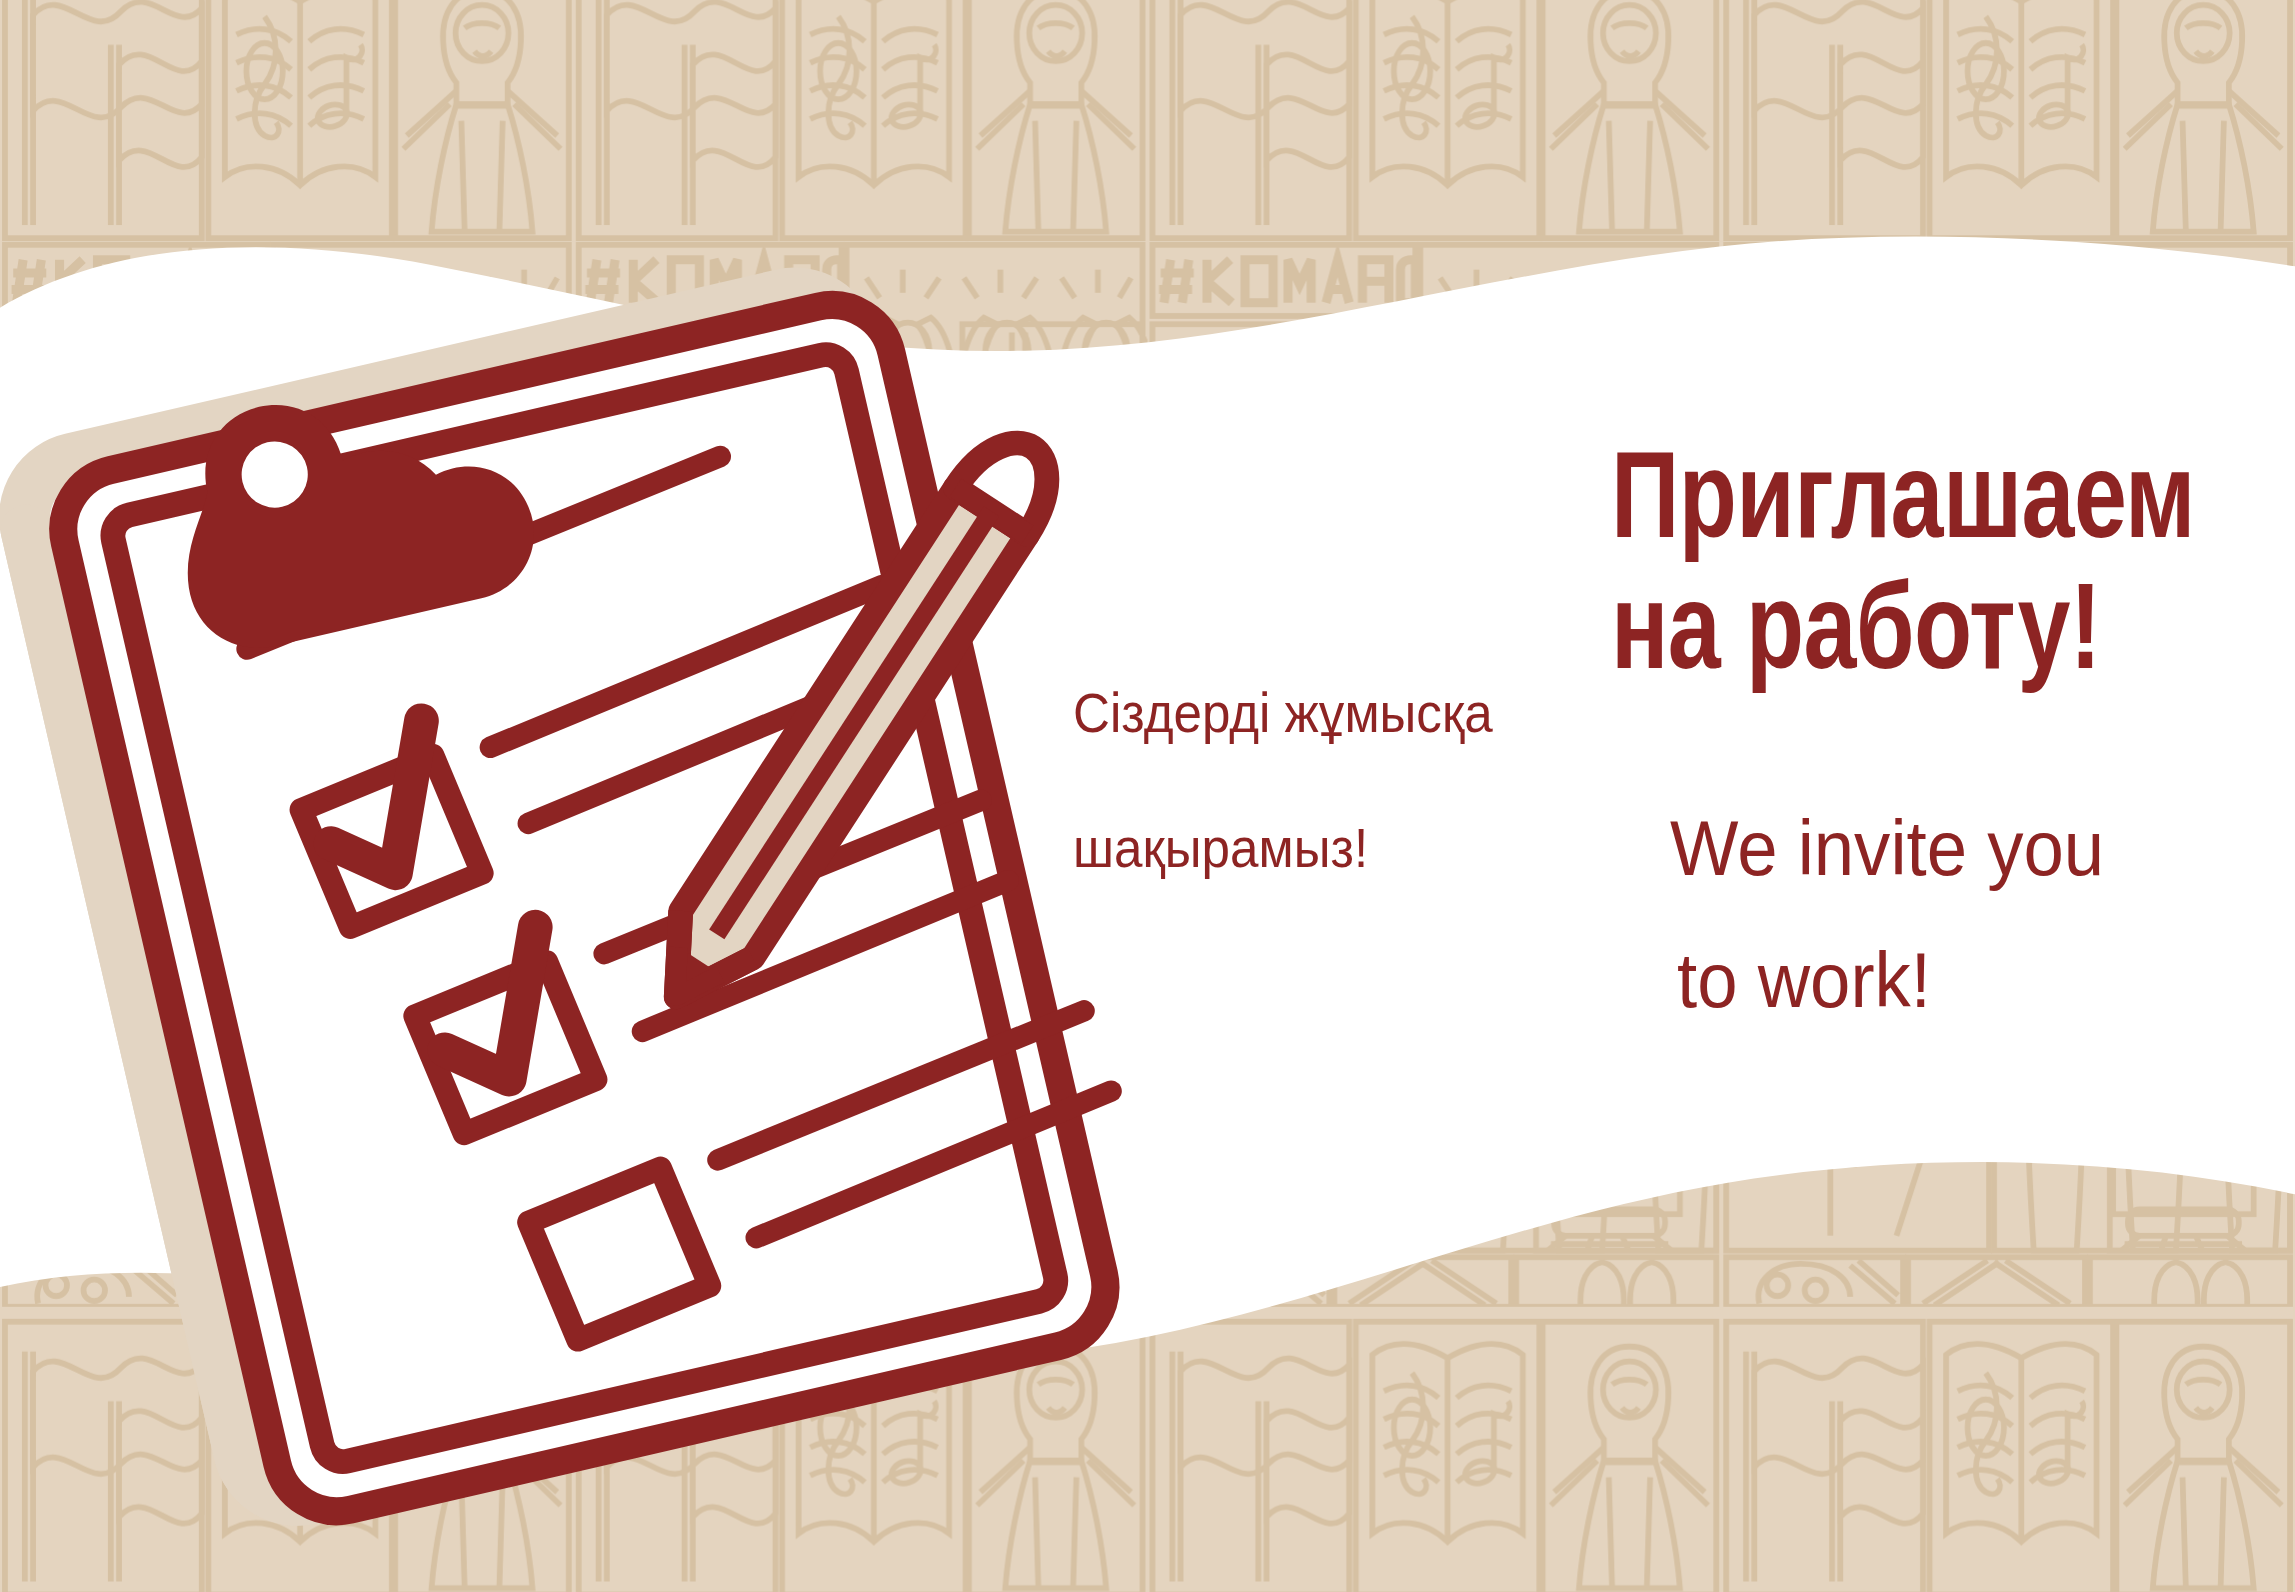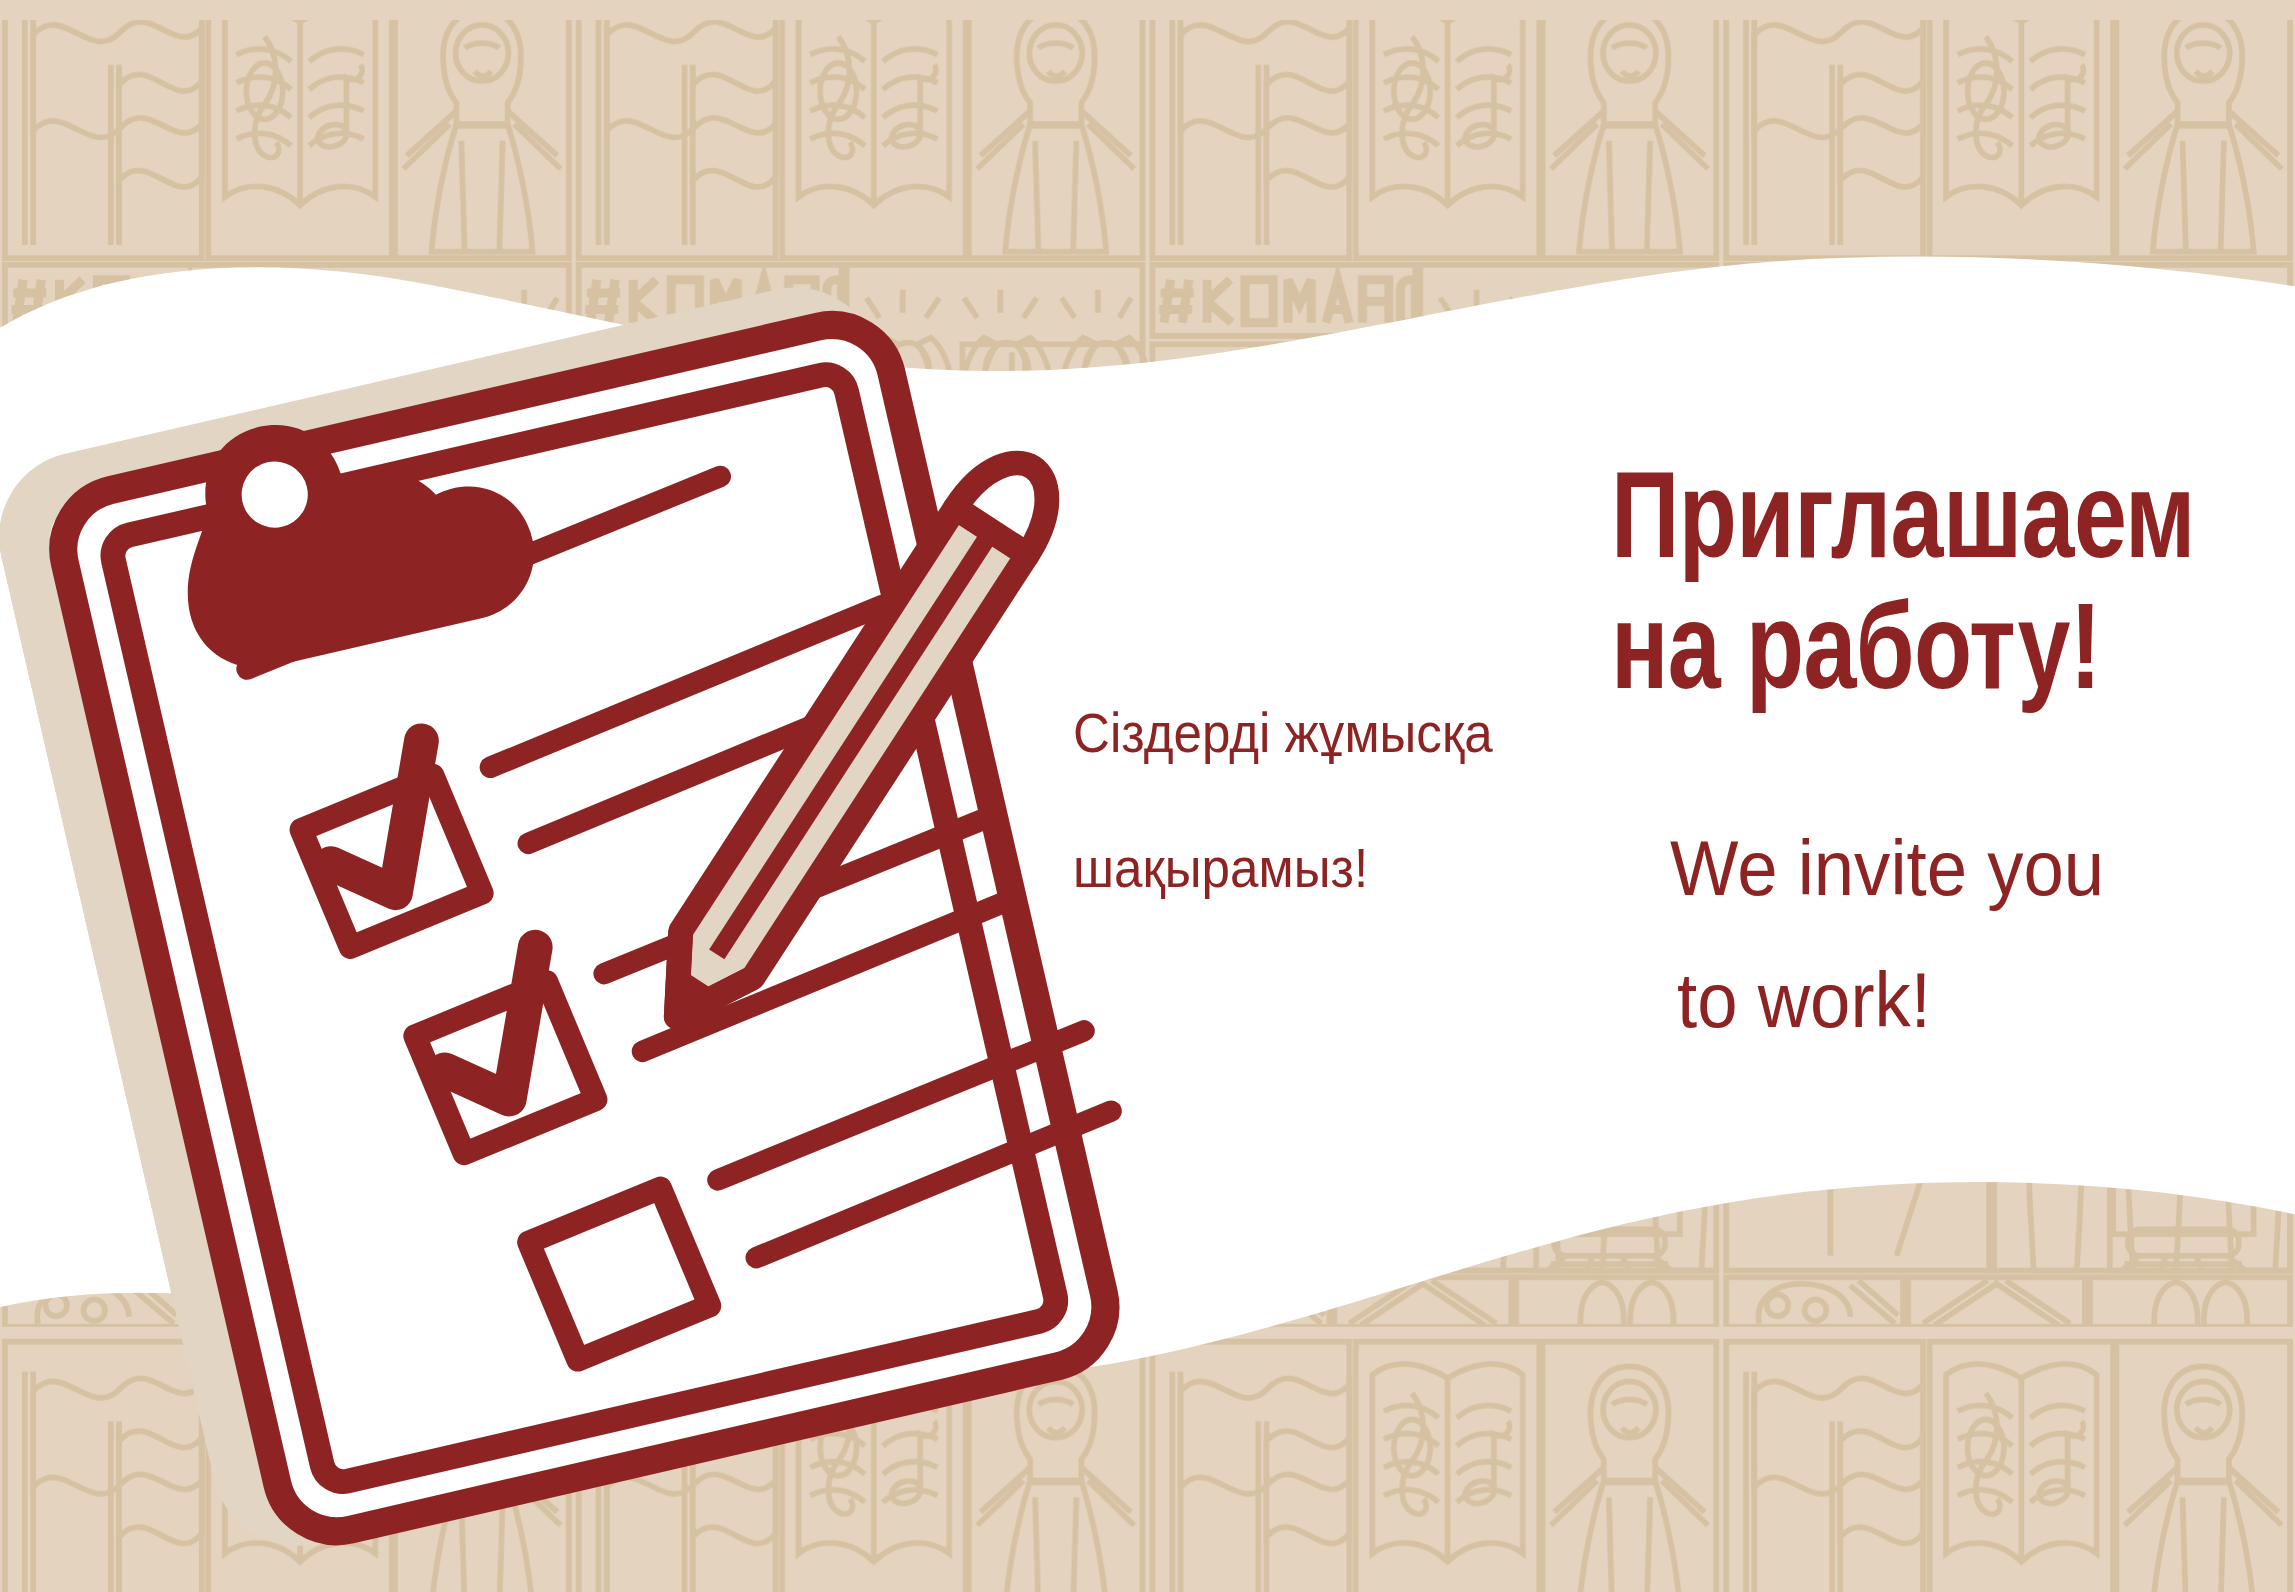--- a/index.html
+++ b/index.html
@@ -2,21 +2,21 @@
 <html style="font-size:13.2px"><head>
 <meta charset="utf-8">
 <style>
   * { margin:0; padding:0; box-sizing:border-box; }
   html,body { width:2295px; height:1593px; overflow:hidden; }
   body {
     font-family:"Liberation Sans", sans-serif;
     background:#E4D4BF;
     position:relative;
   }
-  #poster { position:absolute; inset:0;margin-top:20px; }
+  #poster { position:absolute; inset:0; }
   #poster svg.layer { position:absolute; inset:0; width:2295px; height:1593px; display:block; }
 
   .txt { position:absolute; color:#8D2423; white-space:pre; line-height:1.02; }
 
   #ru-headline {
     left:1611px; top:430px;
     font-size:122px; font-weight:bold;
     letter-spacing:-0.8px;
     transform:scaleX(0.78);
     transform-origin:left top;

